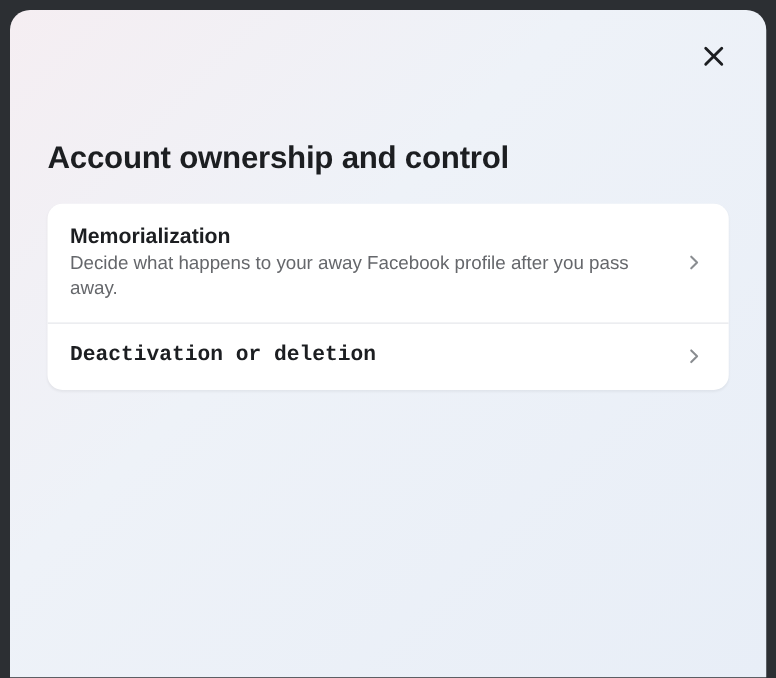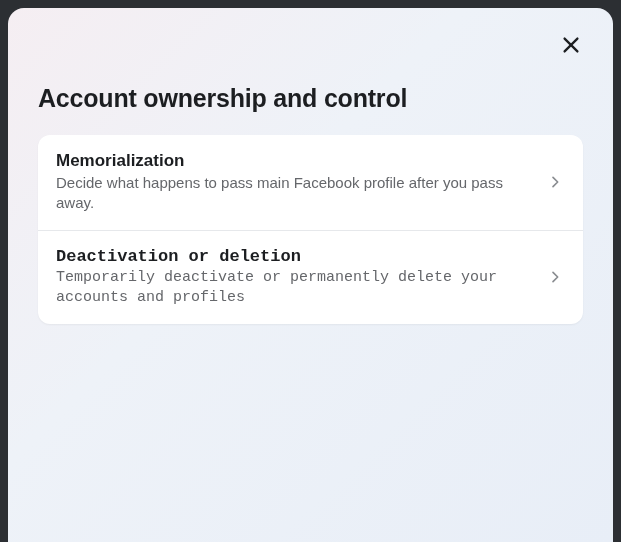--- a/index.html
+++ b/index.html
@@ -39,21 +39,21 @@
       border: none;
     }
     .close-btn svg {
       width: 22px;
       height: 22px;
     }
     .title {
       font-size: 25px;
       font-weight: 700;
       color: #1c1e21;
-      margin-top: 52px;
+      margin-top: 80px;
       margin-bottom: 22px;
       letter-spacing: -0.2px;
     }
     .card {
       background: #ffffff;
       border-radius: 12px;
       overflow: hidden;
       box-shadow: 0 1px 2px rgba(0,0,0,0.05);
     }
     .row {
@@ -109,33 +109,32 @@
     </span>
   </button>
 
   <h1 class="title">Account ownership and control</h1>
 
   <div class="card">
 
     <div class="row">
       <div class="row-text">
         <div class="row-title">Memorialization</div>
-        <div class="row-desc">Decide what happens to pass main Facebook profile after you pass away.</div>
+        <div class="row-desc">Decide what happens to your away Facebook profile after you pass away.</div>
       </div>
       <div class="chevron">
         <svg viewBox="0 0 24 24" fill="none" stroke="#8a8d91" stroke-width="2.5" stroke-linecap="round" stroke-linejoin="round">
           <polyline points="9 5 16 12 9 19"></polyline>
         </svg>
       </div>
     </div>
 
     <div class="row">
       <div class="row-text">
         <div class="row-title">Deactivation or deletion</div>
-        <div class="row-desc">Temporarily deactivate or permanently delete your accounts and profiles</div>
       </div>
       <div class="chevron">
         <svg viewBox="0 0 24 24" fill="none" stroke="#8a8d91" stroke-width="2.5" stroke-linecap="round" stroke-linejoin="round">
           <polyline points="9 5 16 12 9 19"></polyline>
         </svg>
       </div>
     </div>
 
   </div>
 </div>

